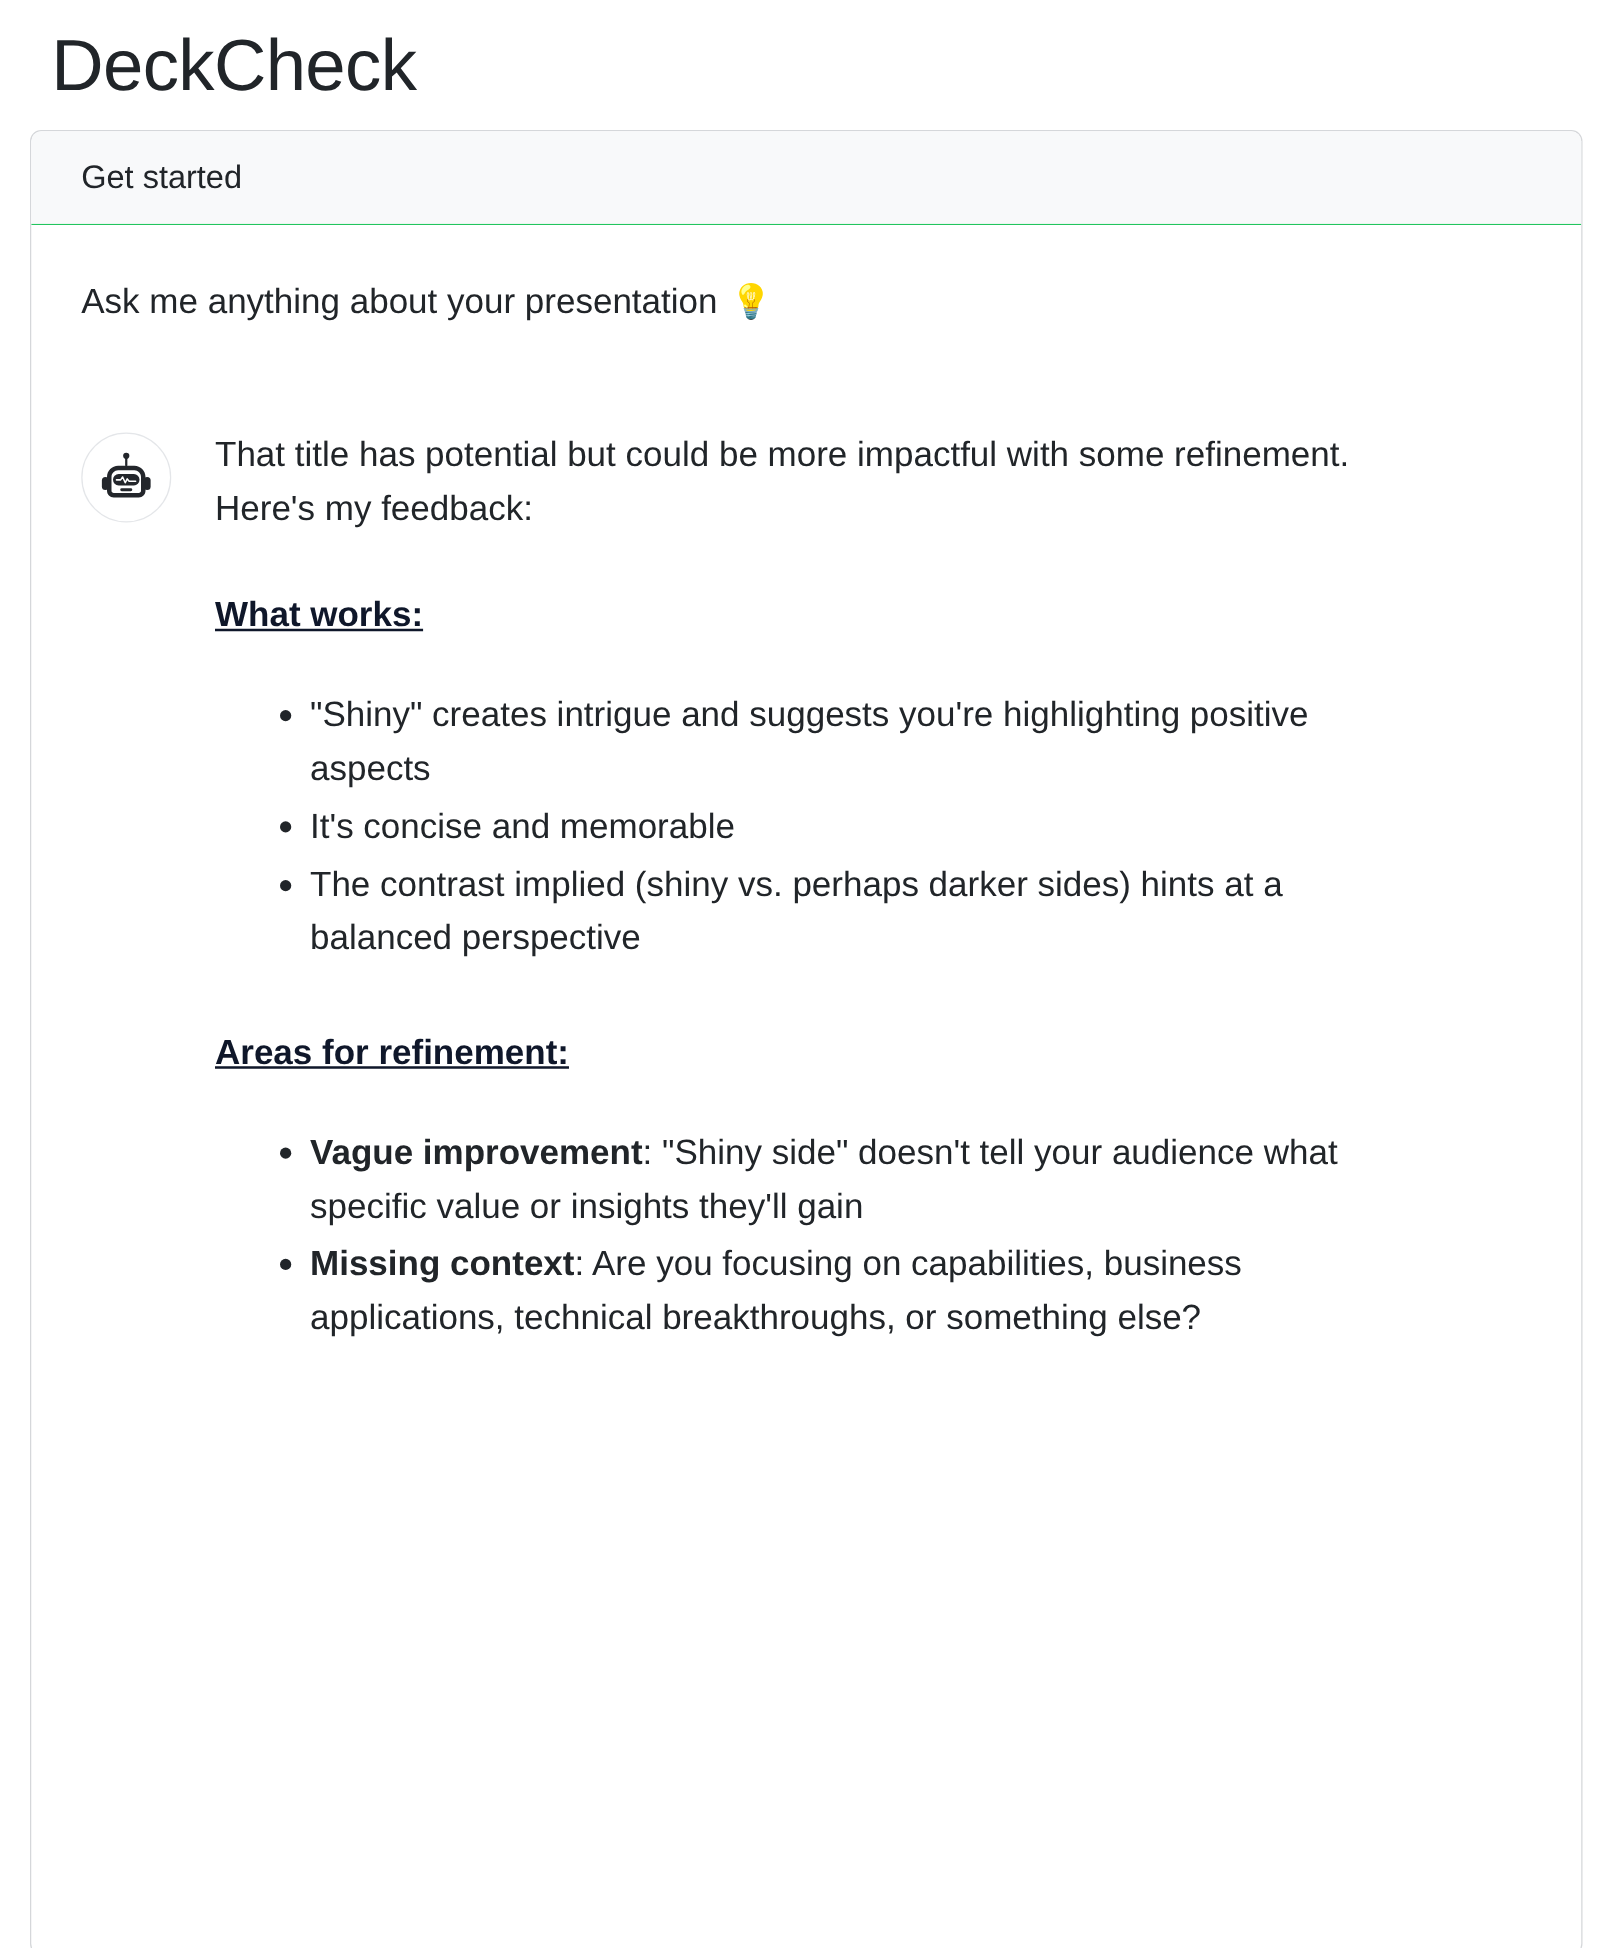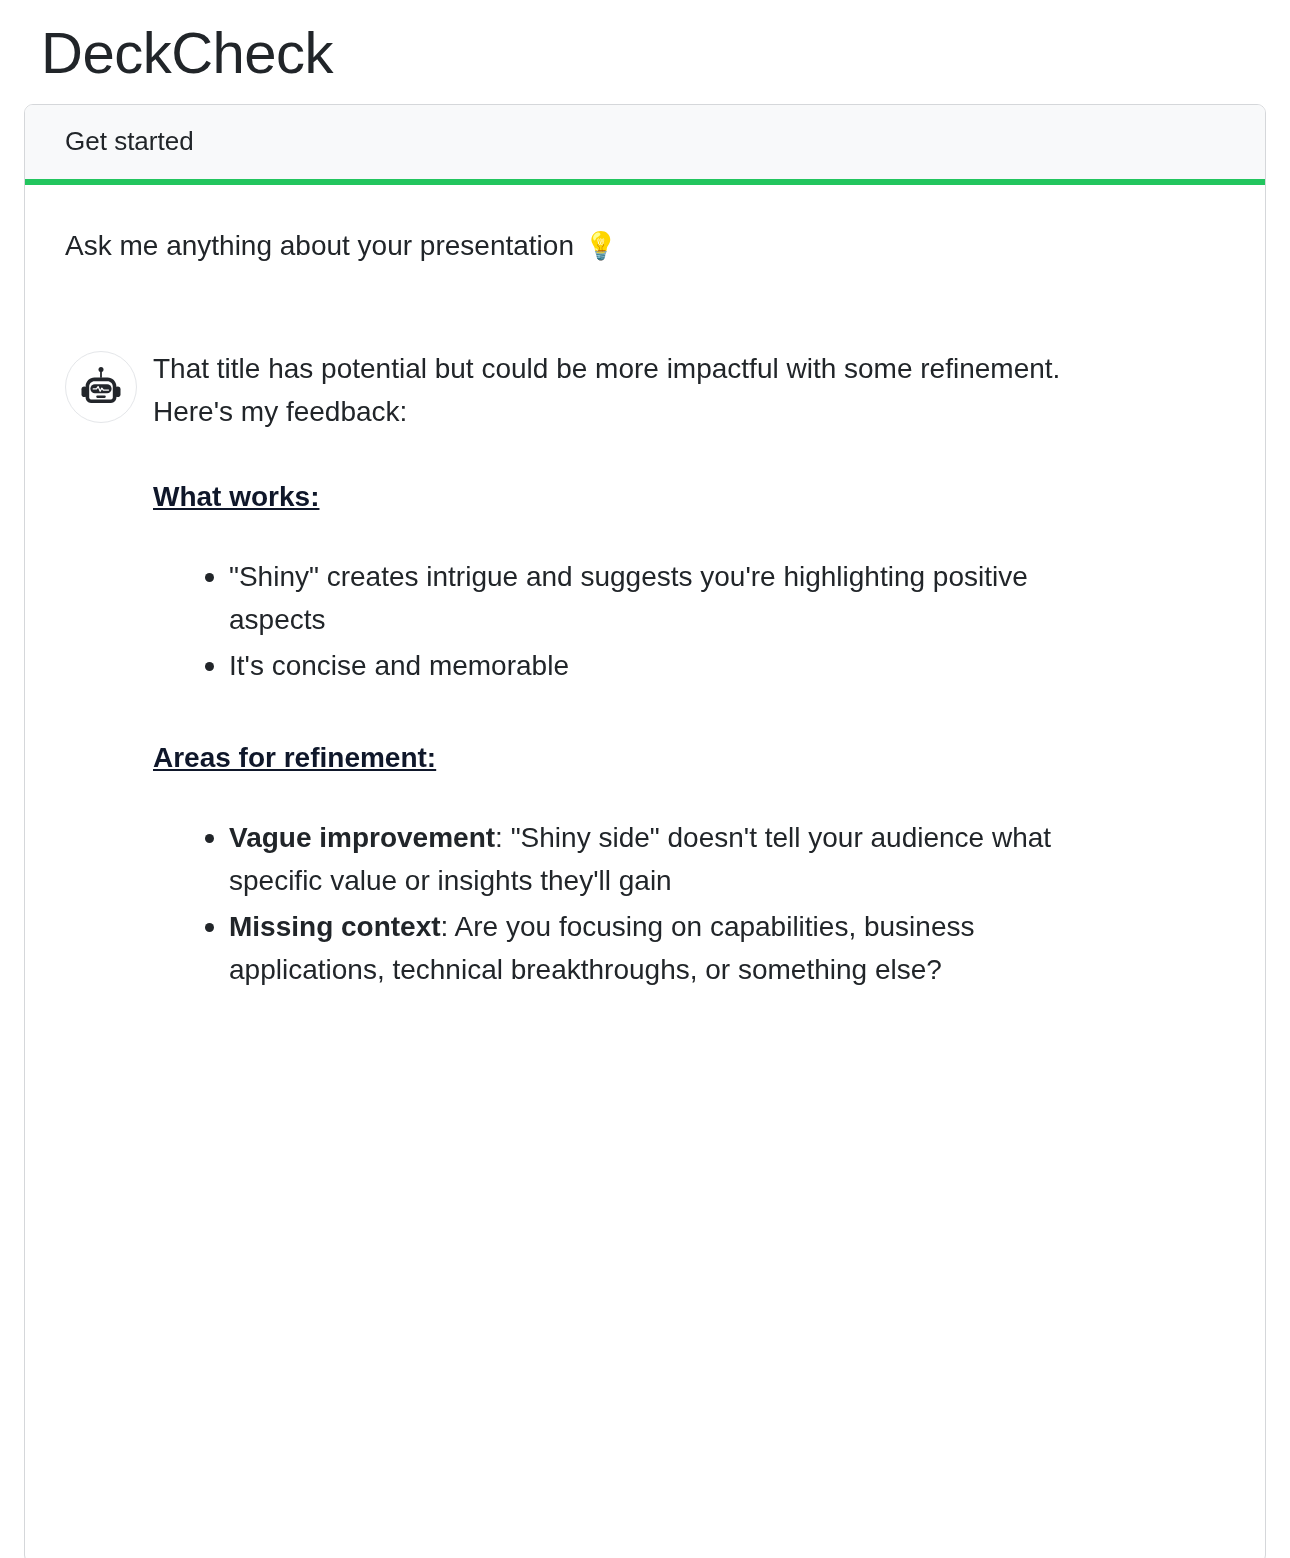--- a/index.html
+++ b/index.html
@@ -34,21 +34,21 @@
     left: 24px;
     top: 104px;
     width: 1242px;
     min-height: 1460px;
     background: #ffffff;
     border: 1px solid #d5d7da;
     border-radius: 9px;
   }
   .card-header {
     background: #f8f9fa;
-    border-bottom: 6px solid #22c55e;
+    border-bottom: 1px solid #22c55e;
     border-radius: 8px 8px 0 0;
     padding: 21px 0 22px 40px;
   }
   .card-header-title {
     font-size: 26px;
     line-height: 1.2;
     color: #212529;
   }
   .card-body {
     padding: 42px 40px 10px 40px;
@@ -85,21 +85,21 @@
     padding: 28px 36px 30px 38px;
     font-size: 28px;
     line-height: 1.52;
     color: #212529;
     max-width: 1142px;
   }
 
   .assistant-row {
     display: flex;
     align-items: flex-start;
-    gap: 16px;
+    gap: 35px;
     margin-top: 83px;
     padding-right: 20px;
   }
   .avatar {
     flex: 0 0 auto;
     width: 72px;
     height: 72px;
     border-radius: 50%;
     border: 1px solid #e4e6e9;
     background: #ffffff;
@@ -207,20 +207,21 @@
 
         <div class="assistant-content">
 
           <p class="para">That title has potential but could be more impactful with some refinement. Here's my feedback:</p>
 
           <div>
             <div class="section-heading">What works:</div>
             <ul class="bullets">
               <li><span>"Shiny" creates intrigue and suggests you're highlighting positive aspects</span></li>
               <li><span>It's concise and memorable</span></li>
+              <li><span>The contrast implied (shiny vs. perhaps darker sides) hints at a balanced perspective</span></li>
             </ul>
           </div>
 
           <div>
             <div class="section-heading second">Areas for refinement:</div>
             <ul class="bullets">
               <li><b>Vague improvement</b><span>: "Shiny side" doesn't tell your audience what specific value or insights they'll gain</span></li>
               <li><b>Missing context</b><span>: Are you focusing on capabilities, business applications, technical breakthroughs, or something else?</span></li>
             </ul>
           </div>

